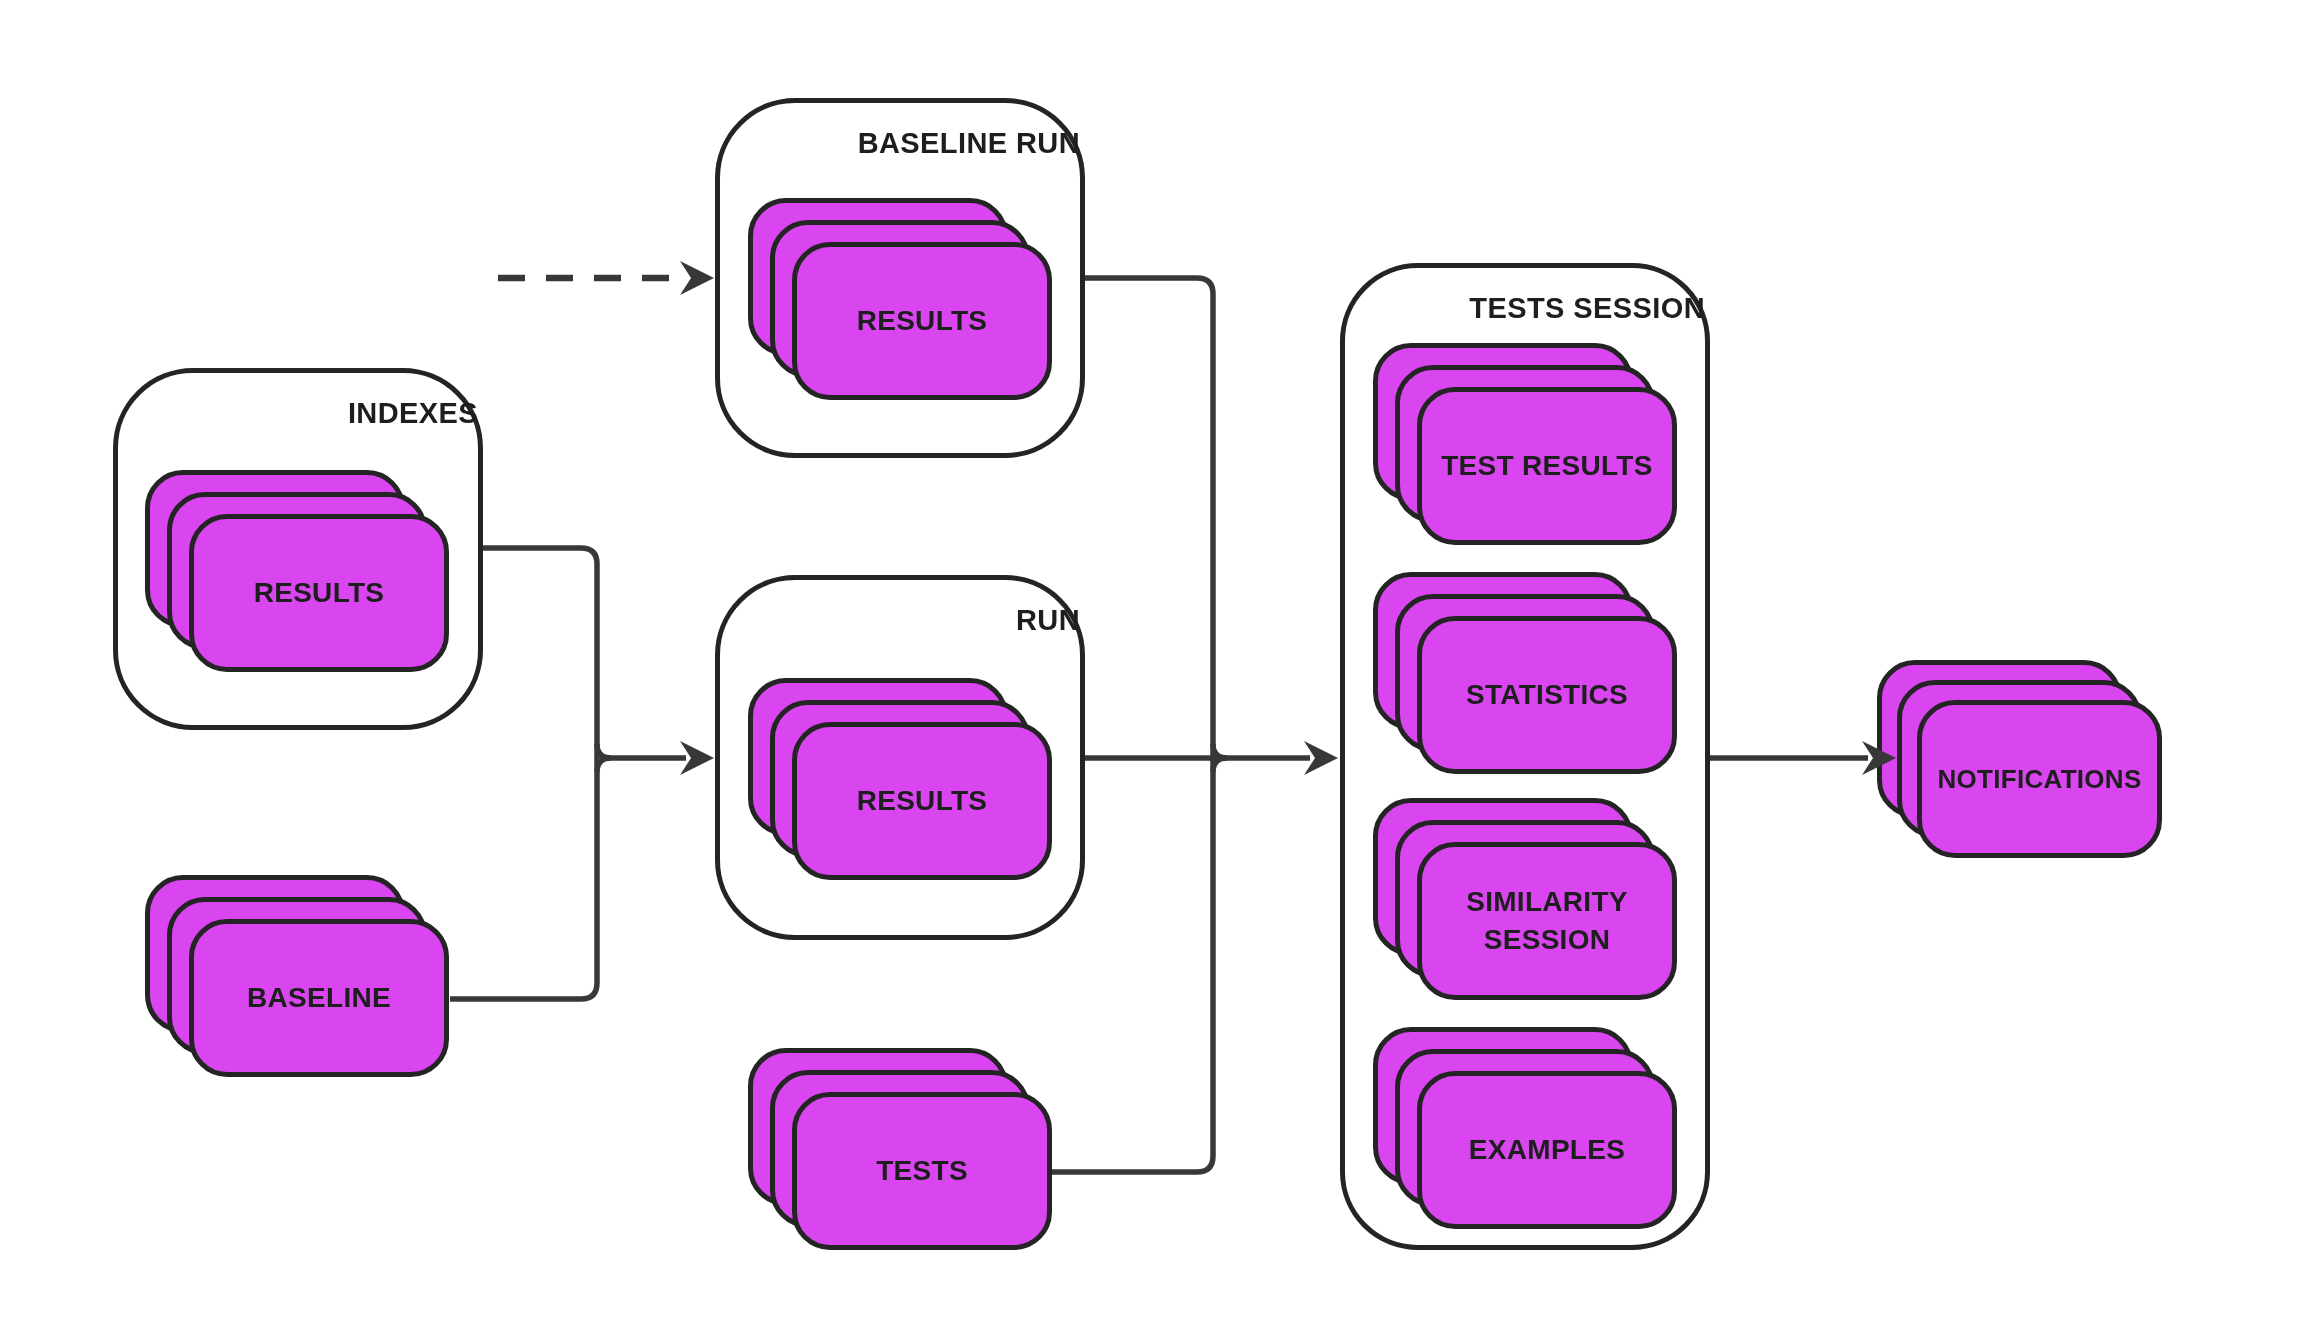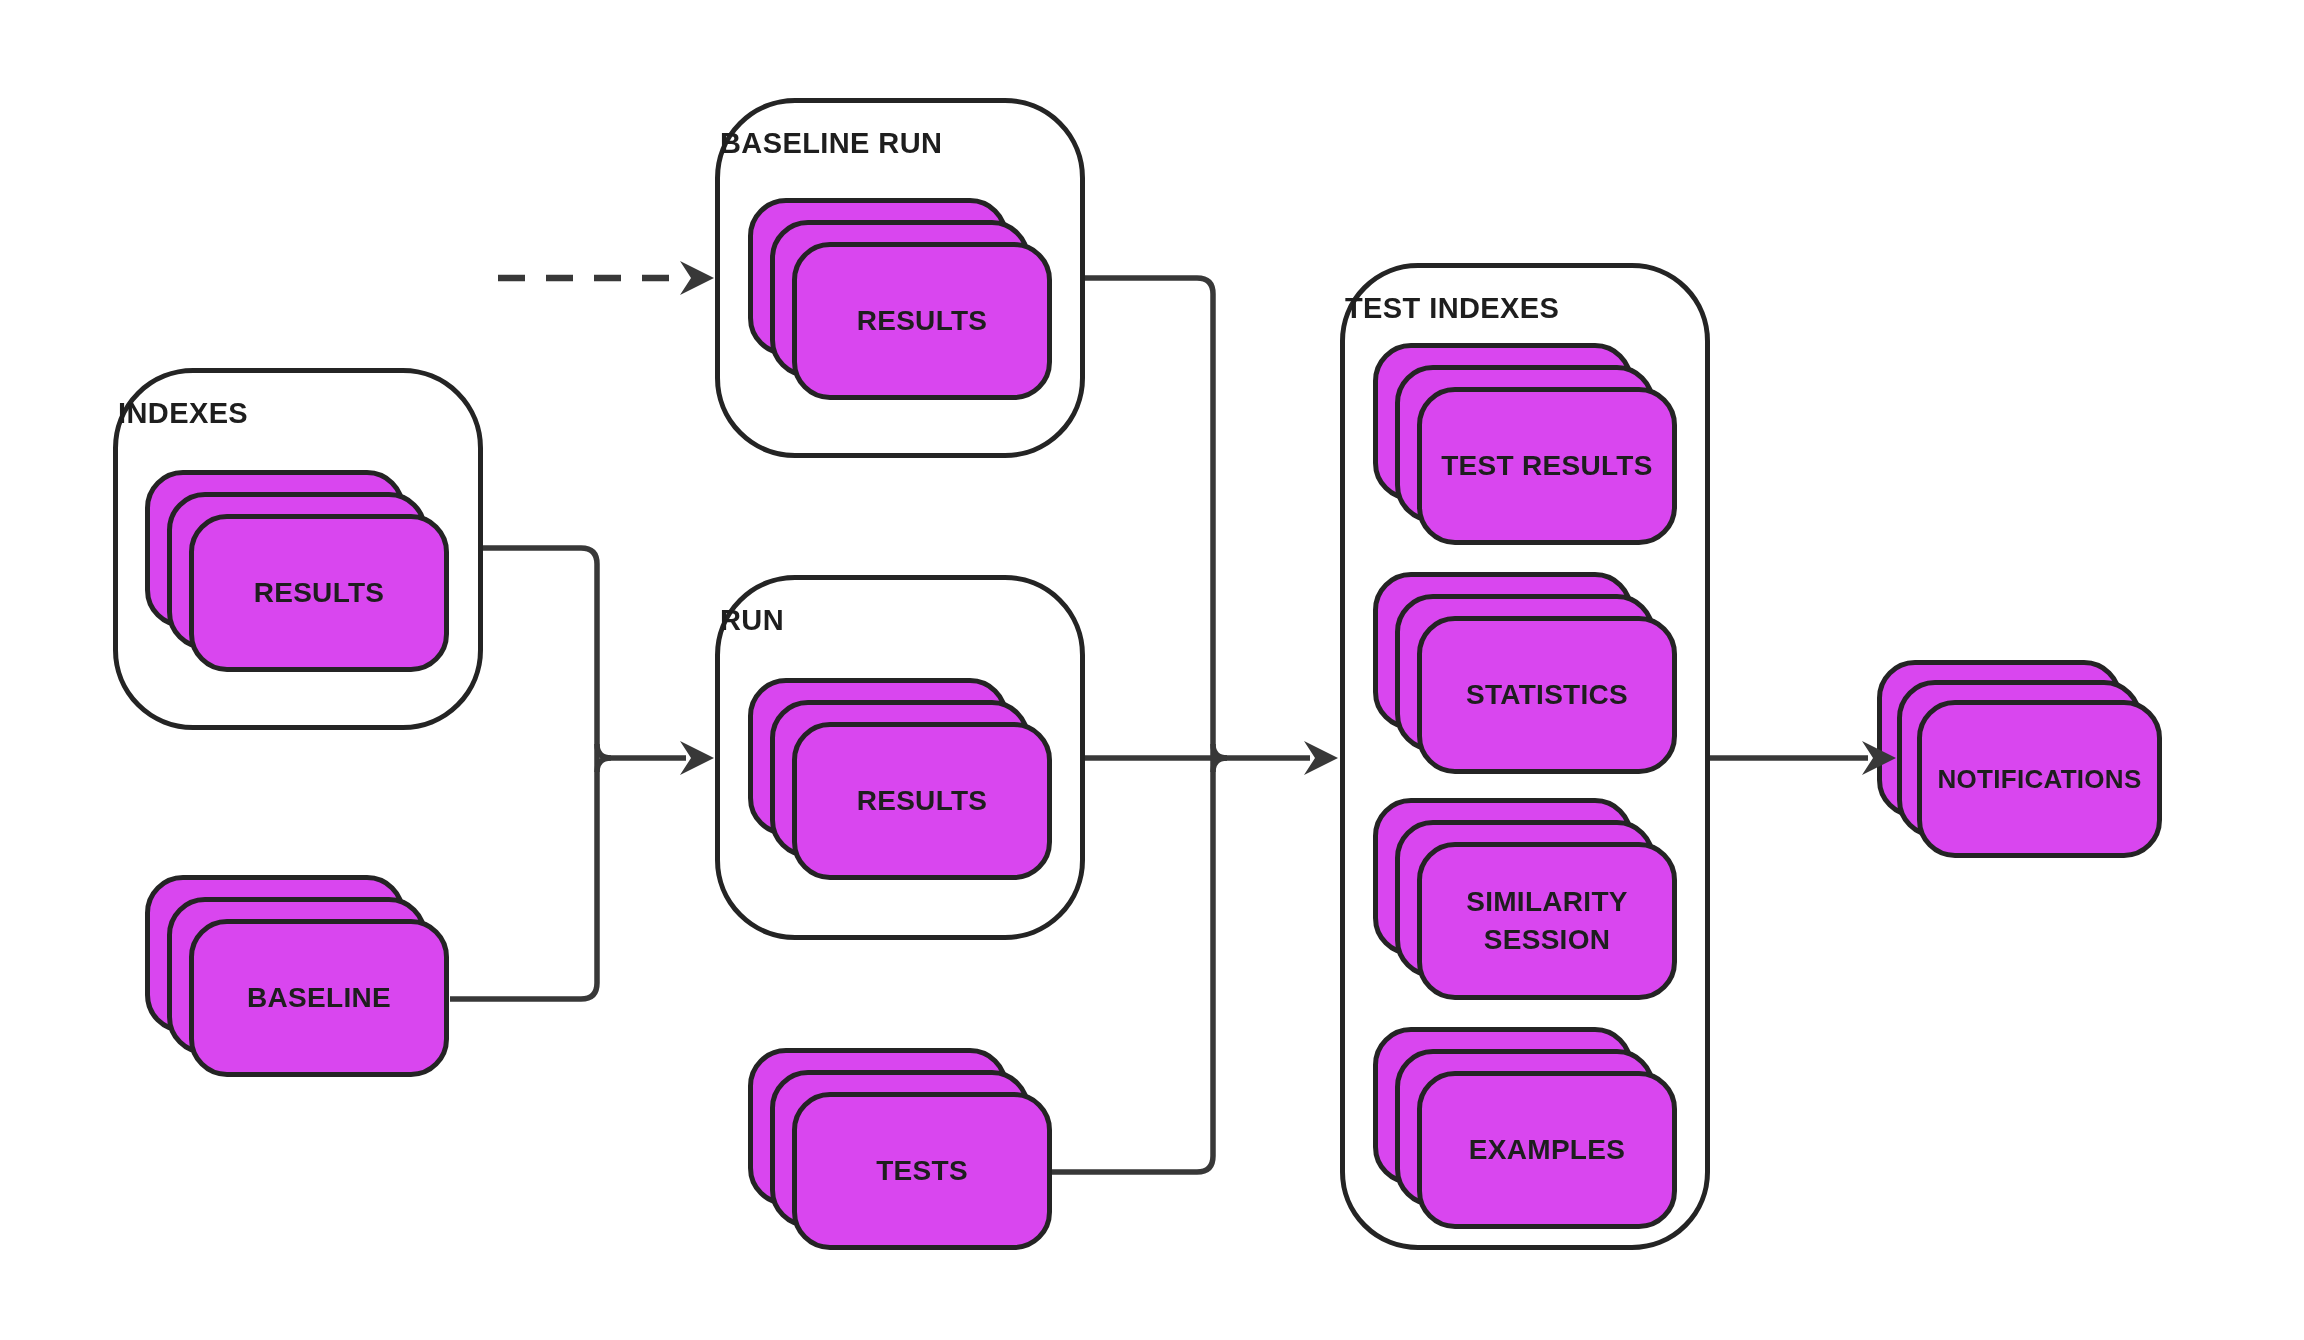--- a/index.html
+++ b/index.html
@@ -11,21 +11,21 @@
   svg.wires.below{z-index:1;}
   svg.wires.above{z-index:6;}
   .wire{fill:none;stroke:#383838;stroke-width:5.5px;}
   .wire.dashed{stroke-width:6.5px;stroke-dasharray:27 21;}
   .ahead{fill:#383838;stroke:none;}
   .container{
     position:absolute;background:#ffffff;border:5px solid #242424;border-radius:80px;
     box-sizing:border-box;z-index:2;
   }
   .ctitle{
-    position:absolute;left:0;right:0;top:24px;text-align:left;
+    position:absolute;left:0;right:0;top:24px;text-align:right;
     font-size:29px;font-weight:700;letter-spacing:.4px;white-space:nowrap;
   }
   .stack{position:absolute;z-index:3;}
   .card{
     position:absolute;width:260px;height:158px;background:#d946ef;
     border:5px solid #242424;border-radius:38px;box-sizing:border-box;
   }
   .card.o0{left:0;top:0}
   .card.o1{left:22px;top:22px}
   .card.o2{left:44px;top:44px}
@@ -107,21 +107,21 @@
 
   <div class="stack" style="left:748px;top:1048px;">
     <div class="card o0"></div>
     <div class="card o1"></div>
     <div class="card o2">
       <span class="clabel">TESTS</span>
     </div>
   </div>
 
   <div class="container" style="left:1340px;top:263px;width:370px;height:987px;border-radius:78px;">
-    <div class="ctitle">TEST INDEXES</div>
+    <div class="ctitle">TESTS SESSION</div>
   </div>
   <div class="stack" style="left:1373px;top:343px;">
     <div class="card o0"></div>
     <div class="card o1"></div>
     <div class="card o2">
       <span class="clabel">TEST RESULTS</span>
     </div>
   </div>
   <div class="stack" style="left:1373px;top:572px;">
     <div class="card o0"></div>

